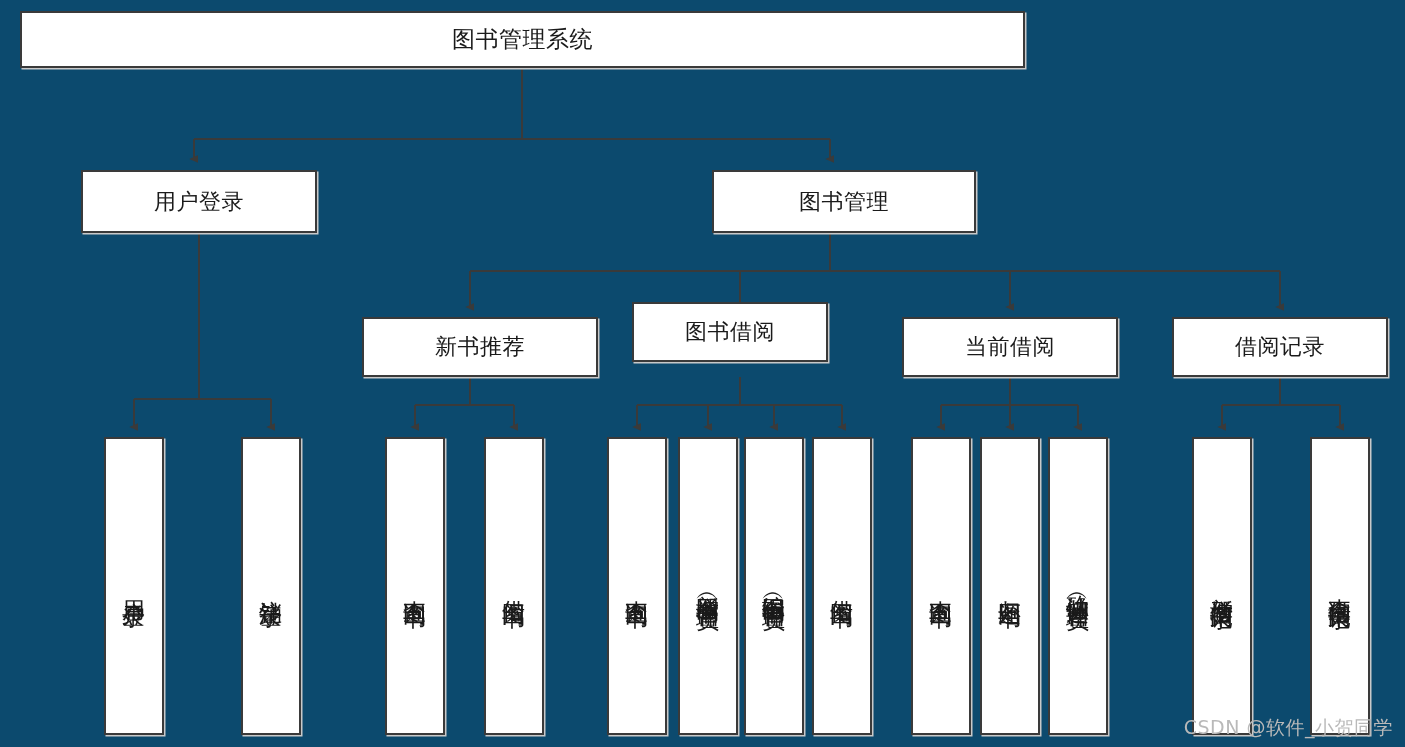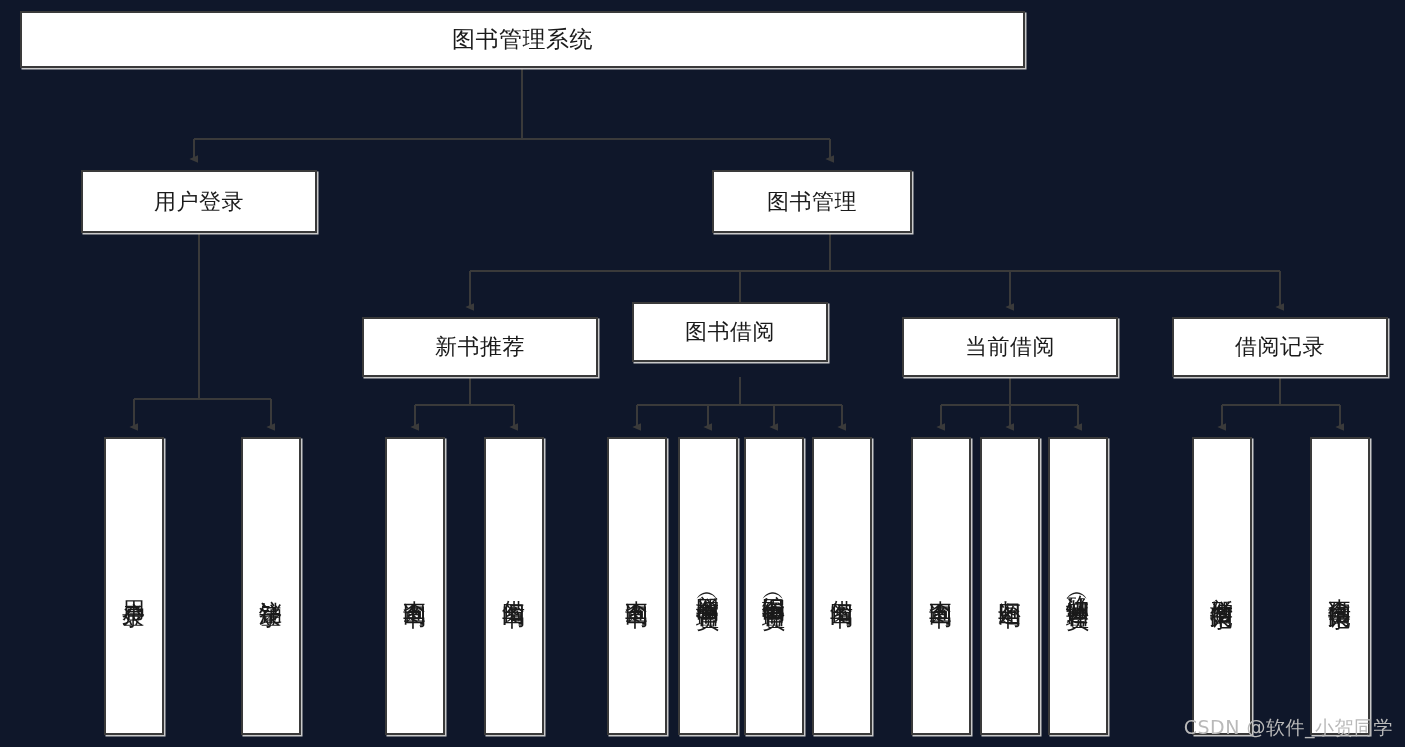--- a/index.html
+++ b/index.html
@@ -8,21 +8,21 @@
     padding: 0;
     background: #ffffff;
   }
   body {
     font-family: "DejaVu Sans", "Liberation Sans", sans-serif;
   }
   #diagram-canvas {
     position: relative;
     width: 1405px;
     height: 747px;
-    background: #0f172a;
+    background: #0c4a6e;
     overflow: hidden;
   }
   #edge-layer {
     position: absolute;
     left: 0;
     top: 0;
     width: 1405px;
     height: 747px;
     pointer-events: none;
   }
@@ -136,21 +136,21 @@
     </g>
   </svg>
 
   <div class="node root horizontal" style="left:20px; top:11px; width:1005px; height:57px;">
     <span class="node-label">图书管理系统</span>
   </div>
 
   <div class="node horizontal" style="left:81px; top:170px; width:236px; height:63px;">
     <span class="node-label">用户登录</span>
   </div>
-  <div class="node horizontal" style="left:712px; top:170px; width:200px; height:63px;">
+  <div class="node horizontal" style="left:712px; top:170px; width:264px; height:63px;">
     <span class="node-label">图书管理</span>
   </div>
 
   <div class="node horizontal" style="left:362px; top:317px; width:236px; height:60px;">
     <span class="node-label">新书推荐</span>
   </div>
   <div class="node horizontal" style="left:632px; top:302px; width:196px; height:60px;">
     <span class="node-label">图书借阅</span>
   </div>
   <div class="node horizontal" style="left:902px; top:317px; width:216px; height:60px;">

